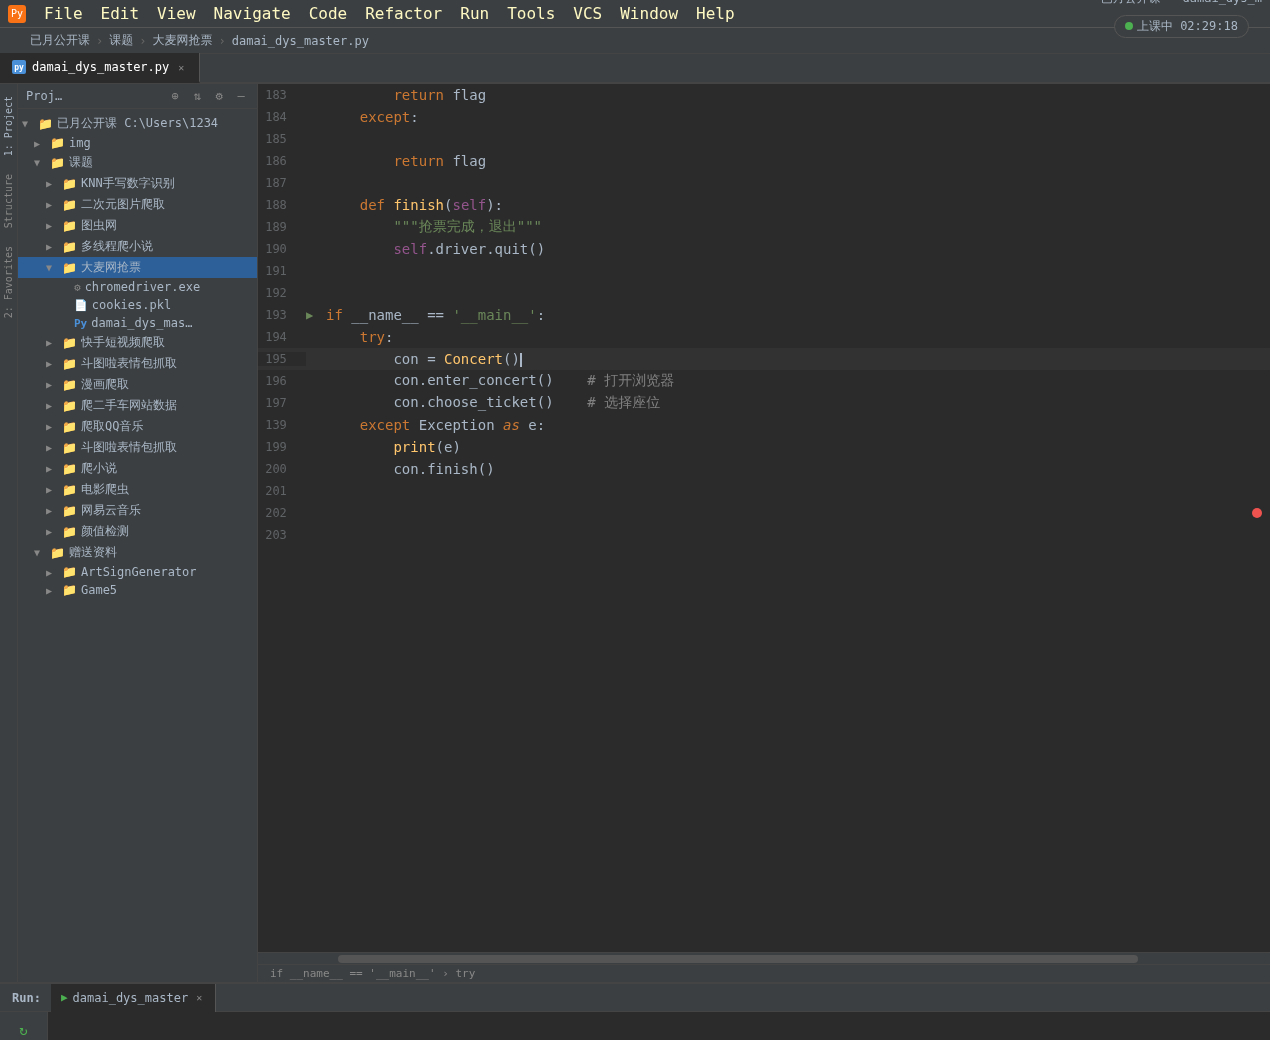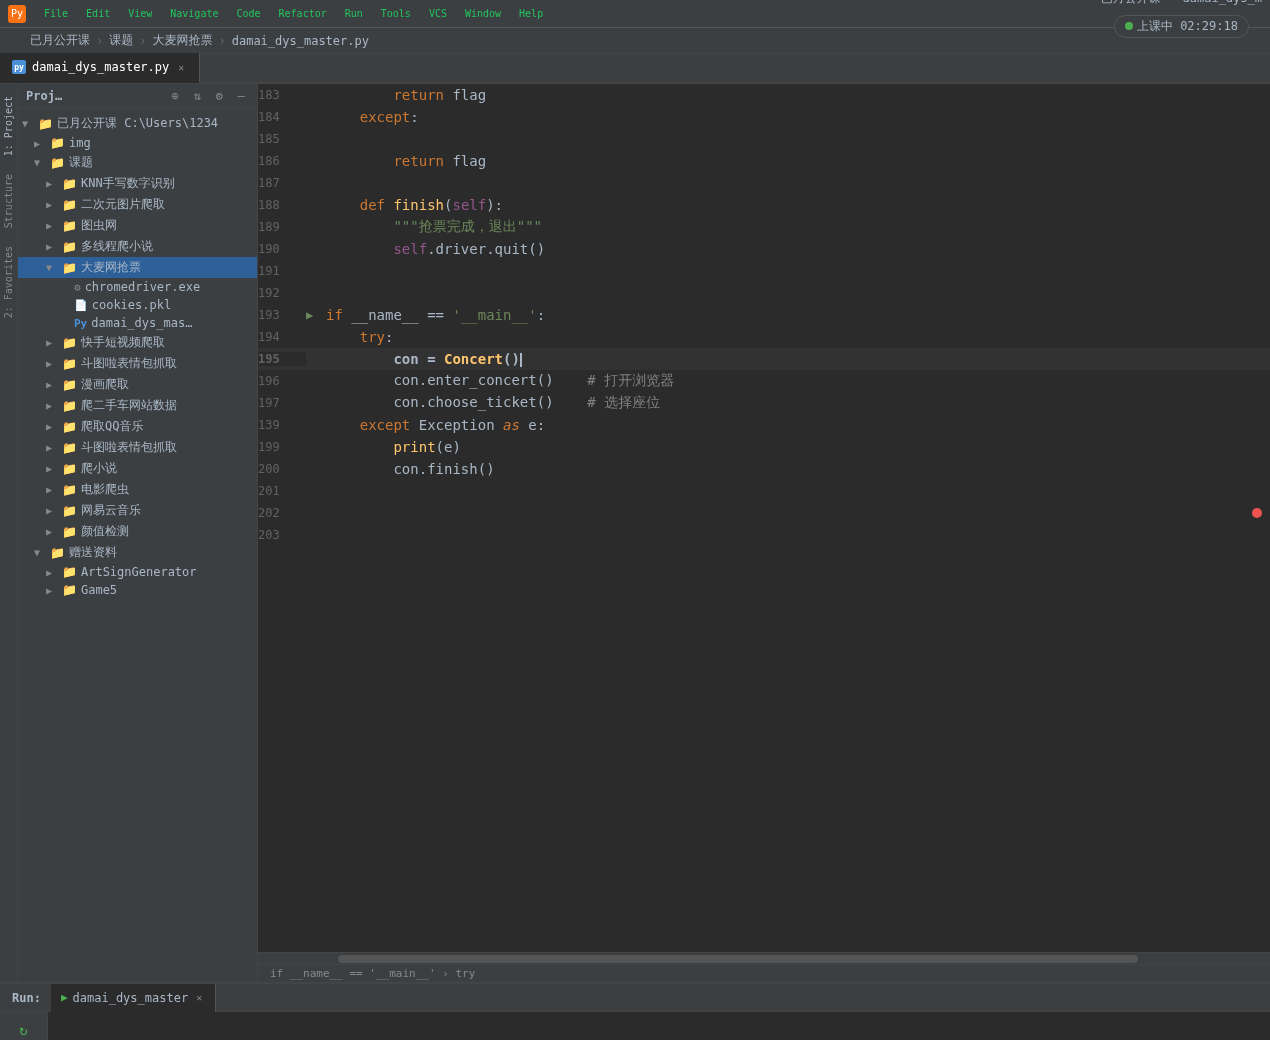--- a/index.html
+++ b/index.html
@@ -23,24 +23,24 @@
       border-bottom: 1px solid #555;
       justify-content: space-between;
     }
     .menu-items {
       display: flex;
       gap: 2px;
       align-items: center;
     }
     .menu-item {
       padding: 2px 8px;
-      color: #22c55e;
+      color: #fef9c3;
       cursor: pointer;
       border-radius: 3px;
-      font-size: 10px;
+      font-size: 16px;
     }
     .app-icon {
       width: 18px;
       height: 18px;
       background: #f97316;
       border-radius: 3px;
       margin-right: 8px;
       display: flex;
       align-items: center;
       justify-content: center;
@@ -170,21 +170,21 @@
       display: flex;
       align-items: center;
       padding: 4px 8px;
       border-bottom: 1px solid #444;
       gap: 6px;
     }
     .proj-title {
       font-size: 12px;
       color: #a9b7c6;
       flex: 1;
-      font-weight: bold;
+      font-weight: normal;
     }
     .proj-icon {
       width: 16px;
       height: 16px;
       display: flex;
       align-items: center;
       justify-content: center;
       cursor: pointer;
       color: #888;
       font-size: 12px;
@@ -244,25 +244,25 @@
 
     .code-lines {
       min-height: 100%;
     }
     .code-line {
       display: flex;
       align-items: center;
       min-height: 22px;
       position: relative;
     }
-    .code-line.active-line { background: #323232; font-weight: bold; }
+    .code-line.active-line { background: #323232; }
     .line-number {
       width: 48px;
       min-width: 48px;
-      text-align: left;
+      text-align: center;
       padding-right: 12px;
       color: #606366;
       font-size: 12px;
       user-select: none;
       background: #2b2b2b;
       position: sticky;
       left: 0;
       z-index: 1;
     }
     .line-arrow {

